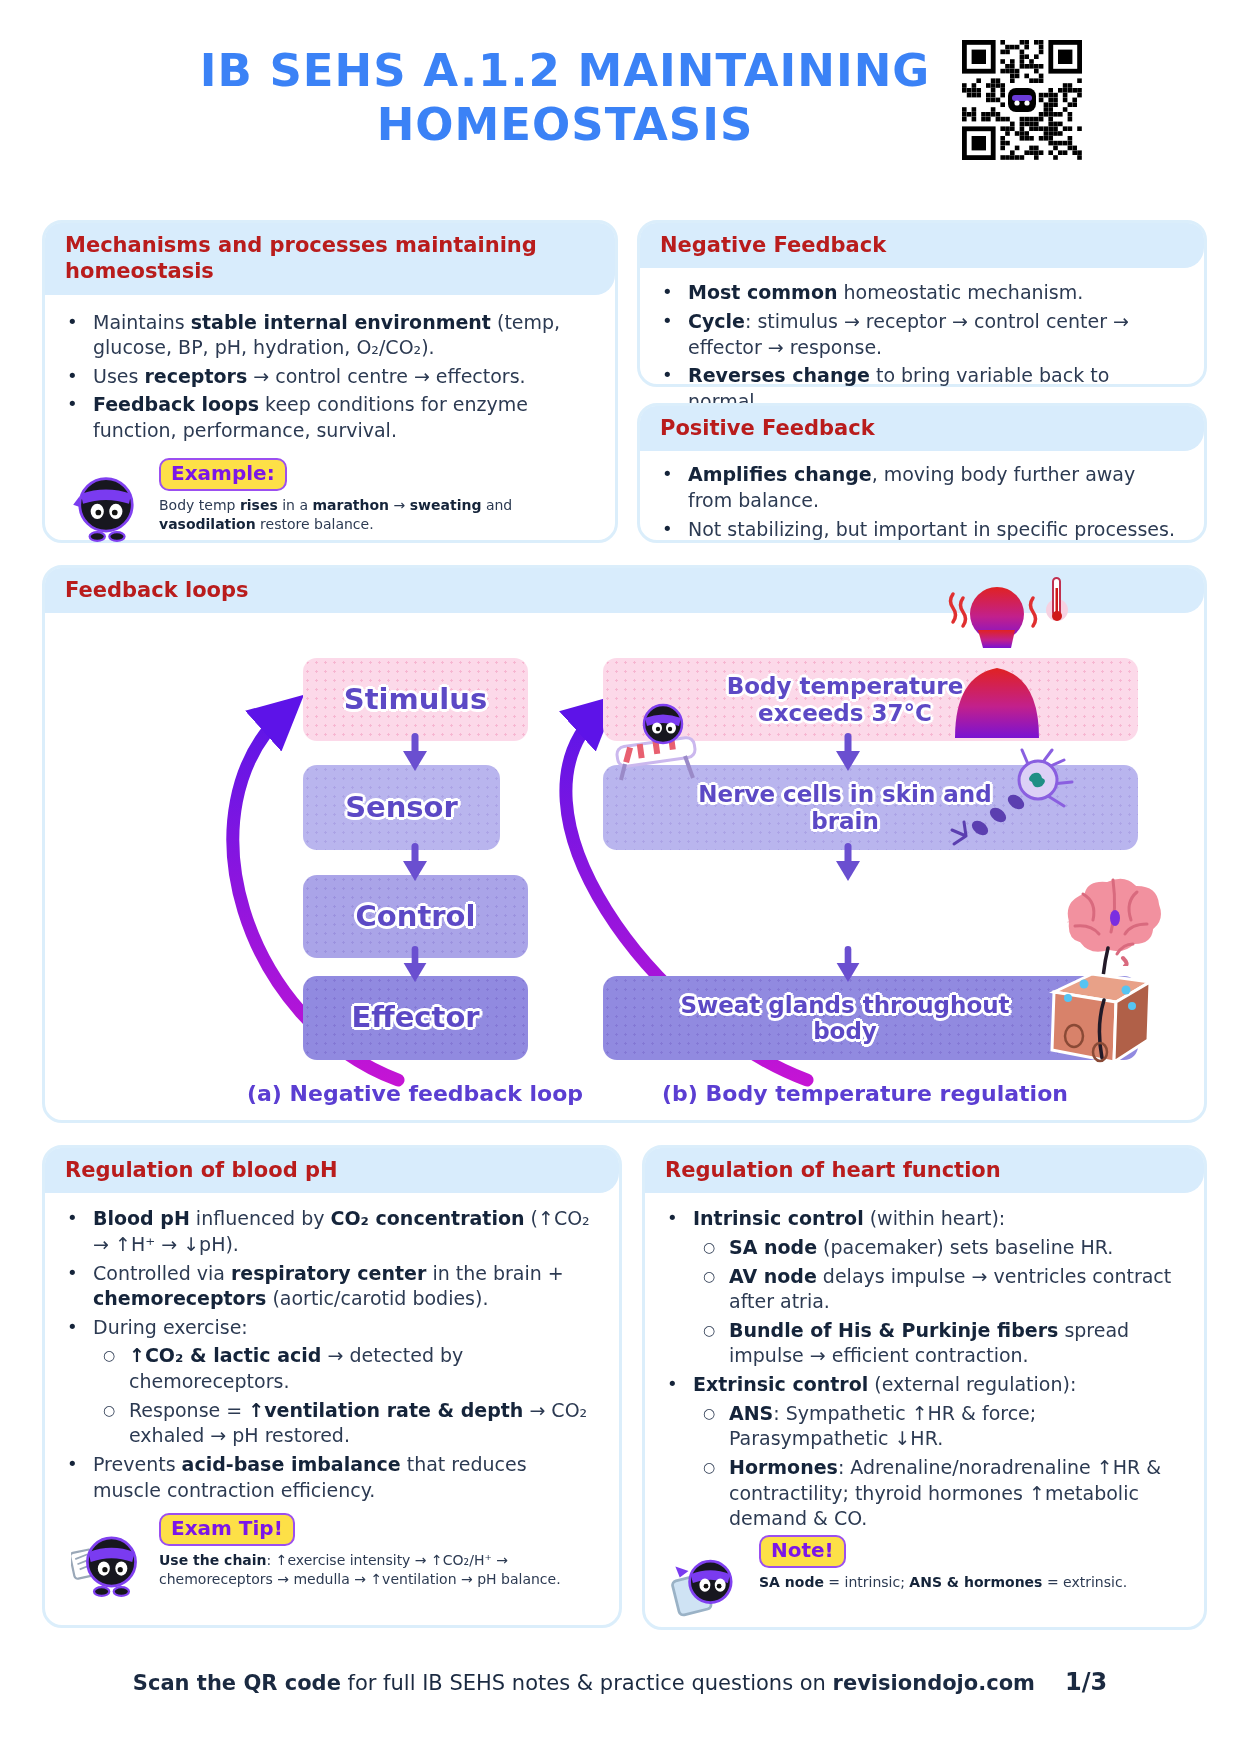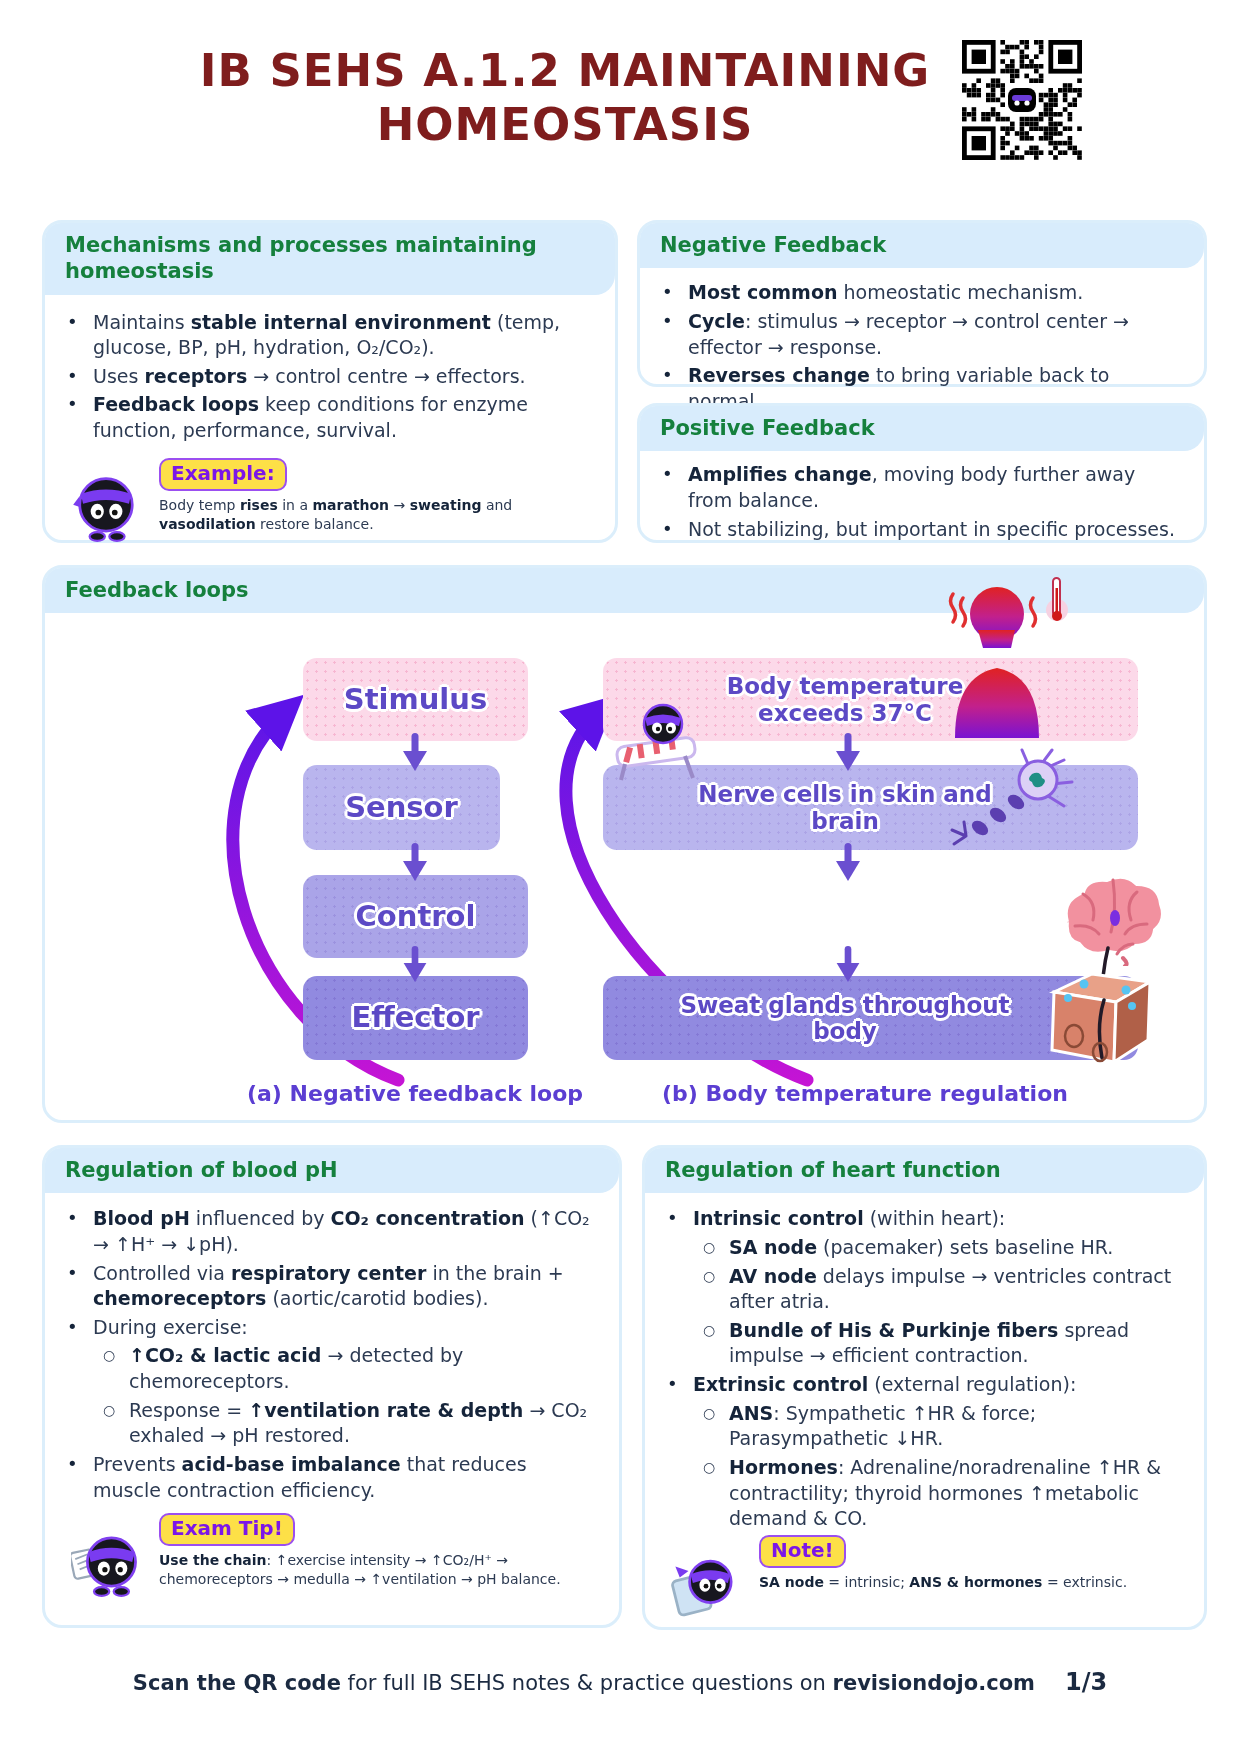--- a/index.html
+++ b/index.html
@@ -1,26 +1,26 @@
 <!DOCTYPE html>
 <html><head>
 <meta charset="utf-8">
 <style>
   html,body{margin:0;padding:0;background:#fff;}
   .page{position:relative;width:1240px;height:1754px;background:#ffffff;overflow:hidden;
         font-family:"DejaVu Sans","Liberation Sans",sans-serif;}
   
   .title{position:absolute;left:0;top:44px;width:1130px;text-align:center;
-         color:#7f1d1d;font-weight:800;font-size:45px;line-height:1.2;letter-spacing:1px;}
+         color:#3b82f6;font-weight:800;font-size:45px;line-height:1.2;letter-spacing:1px;}
   
   .qr-wrap{position:absolute;left:962px;top:40px;width:120px;height:120px;}
   
   .card{position:absolute;border:3px solid #dbeefb;border-radius:20px;background:#fff;box-sizing:border-box;}
   .card-header{background:#d8ecfc;border-radius:16px 16px 20px 0;padding:9px 20px 10px 20px;
-               font-weight:bold;font-size:21px;color:#15803d;line-height:1.25;}
+               font-weight:bold;font-size:21px;color:#b91c1c;line-height:1.25;}
   .card-body{padding:12px 20px 8px 22px;font-size:19px;color:#2c3a52;line-height:1.35;}
   .card-body b, .callout-text b{color:#15243a;}
   .bullet{display:flex;margin:3px 0;}
   .bullet .mk{width:26px;flex:none;font-size:18px;color:#15243a;}
   .bullet.lvl2{margin-left:36px;}
   .bullet.lvl2 .mk{font-size:14px;padding-top:3px;color:#2c3a52;}
   
   .callout{position:relative;margin-top:14px;padding-left:92px;min-height:76px;}
   .callout .ninja{position:absolute;left:4px;top:14px;width:70px;height:70px;}
   .callout-label{display:inline-block;border:2.5px solid #9b4ff0;border-radius:10px;

